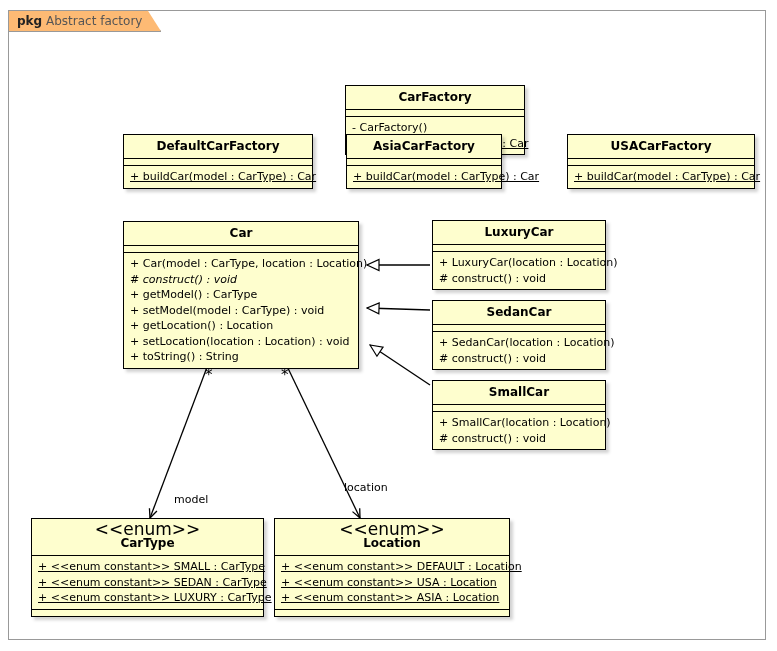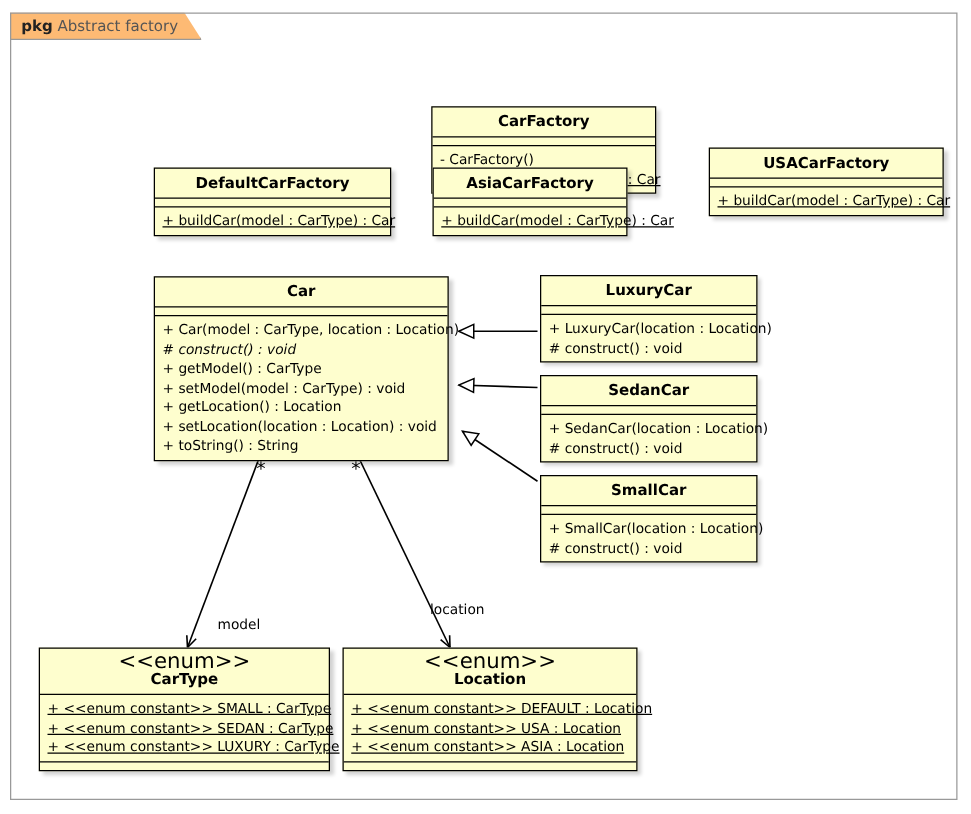--- a/index.html
+++ b/index.html
@@ -174,21 +174,21 @@
   </div>
 
   <div class="uml" style="left:346px; top:134px; width:156px;">
     <div class="title">AsiaCarFactory</div>
     <div class="compartment empty"></div>
     <div class="compartment">
       <div class="member static">+ buildCar(model : CarType) : Car</div>
     </div>
   </div>
 
-  <div class="uml" style="left:567px; top:118px; width:188px;">
+  <div class="uml" style="left:567px; top:134px; width:188px;">
     <div class="title">USACarFactory</div>
     <div class="compartment empty"></div>
     <div class="compartment">
       <div class="member static">+ buildCar(model : CarType) : Car</div>
     </div>
   </div>
 
   <div class="uml" style="left:123px; top:221px; width:236px;">
     <div class="title abstract">Car</div>
     <div class="compartment empty"></div>

